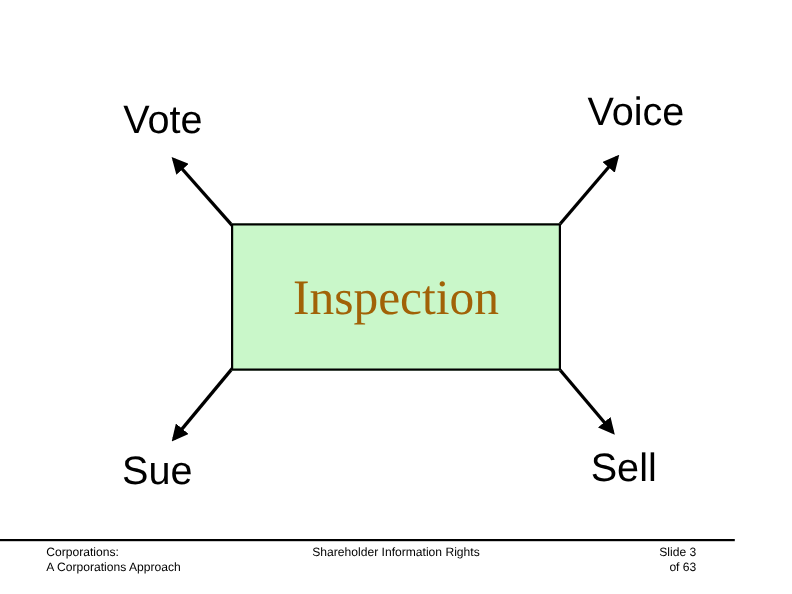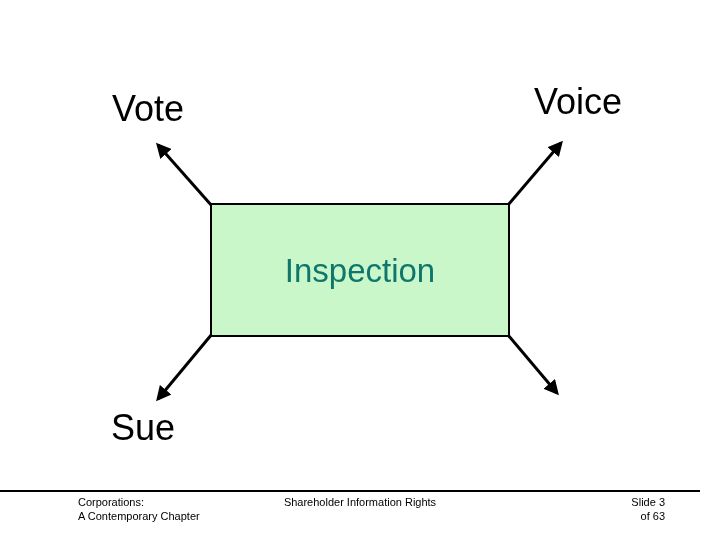--- a/index.html
+++ b/index.html
@@ -8,21 +8,20 @@
     background: #ffffff;
   }
   .slide {
     position: relative;
     width: 668px;
     height: 540px;
     background: #ffffff;
     overflow: hidden;
     font-family: "Liberation Sans", "DejaVu Sans", sans-serif;
     color: #000000;
-    padding-left: 32px;
   }
   .arrows {
     position: absolute;
     left: 0;
     top: 0;
     width: 720px;
     height: 540px;
     pointer-events: none;
   }
   .center-box {
@@ -34,23 +33,24 @@
     box-sizing: border-box;
     background: #c9f7c9;
     border: 2px solid #000000;
     display: flex;
     flex-direction: column;
     align-items: center;
     justify-content: center;
     text-align: center;
   }
   .center-box .box-line {
-    font-size: 33px;
+    font-size: 45px;
     line-height: 43px;
-    color: #0f766e;
+    color: #a16207;
+    font-family: Liberation Serif, serif;
   }
   .corner-label {
     position: absolute;
     font-size: 36px;
     line-height: 1.1;
     color: #000000;
     white-space: nowrap;
   }
   .label-vote  { left: 112px; top: 89px;  }
   .label-voice { left: 534px; top: 82px;  }
@@ -65,21 +65,21 @@
     background: #000000;
   }
   .footer-text {
     position: absolute;
     top: 495px;
     font-size: 11px;
     line-height: 14px;
     color: #000000;
     white-space: nowrap;
   }
-  .footer-left   { left: 42px; text-align: left; margin-left: 36px; }
+  .footer-left   { left: 42px; text-align: left; }
   .footer-center { left: 0; width: 720px; text-align: center; }
   .footer-right  { right: 35px; text-align: right; margin-left: 26px; }
 </style>
 </head>
 <body>
 
 <div class="slide">
 
   <svg class="arrows" viewBox="0 0 720 540" xmlns="http://www.w3.org/2000/svg" aria-hidden="true">
     <defs>
@@ -89,30 +89,31 @@
     </defs>
     <line x1="212" y1="206" x2="158" y2="145" stroke="#000000" stroke-width="3" marker-end="url(#ah)"></line>
     <line x1="508" y1="205" x2="561" y2="143" stroke="#000000" stroke-width="3" marker-end="url(#ah)"></line>
     <line x1="212" y1="334" x2="158" y2="399" stroke="#000000" stroke-width="3" marker-end="url(#ah)"></line>
     <line x1="508" y1="335" x2="557" y2="393" stroke="#000000" stroke-width="3" marker-end="url(#ah)"></line>
   </svg>
 
   <div class="corner-label label-vote">Vote</div>
   <div class="corner-label label-sue">Sue</div>
   <div class="corner-label label-voice">Voice</div>
+  <div class="corner-label label-sell">Sell</div>
 
   <div class="center-box">
     <div class="box-line">Inspection</div>
   </div>
 
   <div class="footer-divider"></div>
 
   <div class="footer-text footer-left">
     <div>Corporations:</div>
-    <div>A Contemporary Chapter</div>
+    <div>A Corporations Approach</div>
   </div>
 
   <div class="footer-text footer-center">
     <div>Shareholder Information Rights</div>
   </div>
 
   <div class="footer-text footer-right">
     <div>Slide 3</div>
     <div>of 63</div>
   </div>

